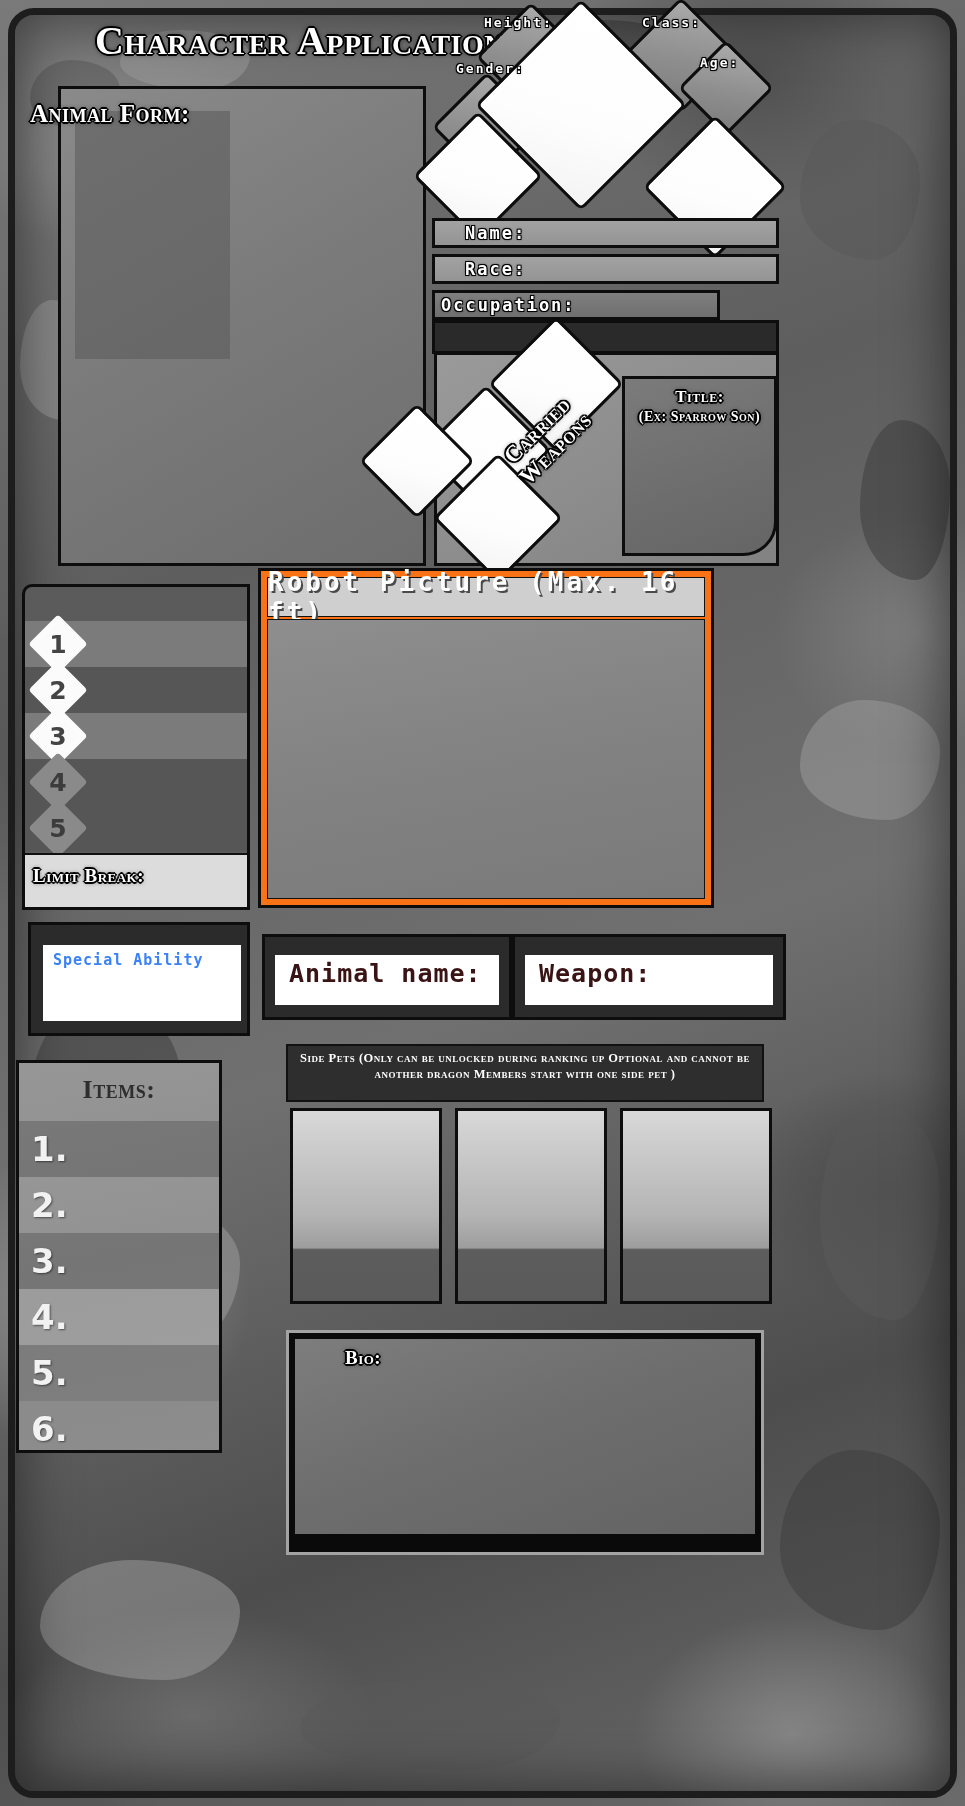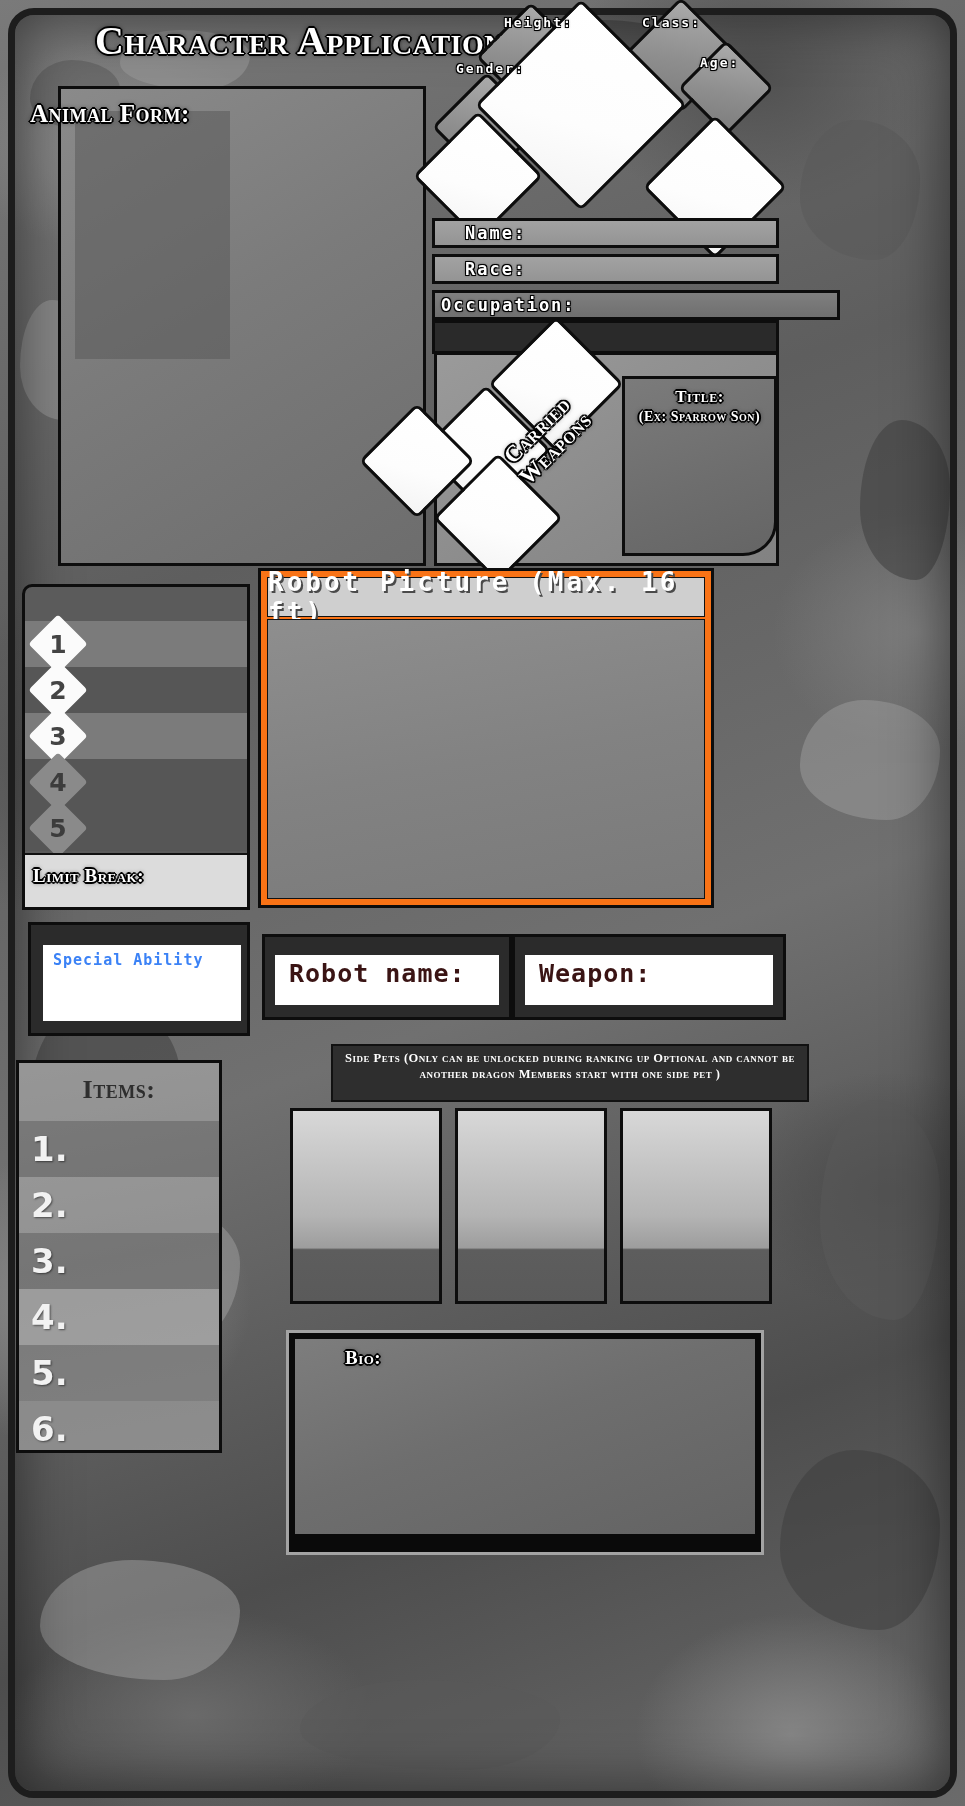--- a/index.html
+++ b/index.html
@@ -281,21 +281,21 @@
     position:absolute;left:14px;top:4px;
     font-size:25px;letter-spacing:1px;color:#3a1414;
     font-family:"DejaVu Sans Mono", monospace;font-weight:bold;
   }
 
   
   #pets-caption{
     left:286px;top:1044px;width:478px;height:58px;
     background:#2e2e2e;border:2px solid #111;
     color:#fff;text-align:center;
-    font-size:12.5px;line-height:16px;padding:4px 10px;margin-left:45px;
+    font-size:12.5px;line-height:16px;padding:4px 10px;
   }
   .pet-slot{
     top:1108px;width:152px;height:196px;
     border:3px solid #0d0d0d;
     background:linear-gradient(180deg,#d8d8d8 0%,#b4b4b4 55%,#9d9d9d 72%,#5d5d5d 73%,#5a5a5a 100%);
   }
 
   
   #bio-box{
     left:286px;top:1330px;width:478px;height:225px;
@@ -346,34 +346,34 @@
 
   <div class="diamond dia-gray abs" style="left:492px;top:18px;width:78px;height:78px;"></div>
   <div class="diamond dia-gray abs" style="left:640px;top:14px;width:82px;height:82px;"></div>
   <div class="diamond dia-gray abs" style="left:448px;top:88px;width:78px;height:78px;"></div>
   <div class="diamond dia-gray abs" style="left:692px;top:54px;width:68px;height:68px;"></div>
 
   <div class="diamond dia-white abs" style="left:506px;top:30px;width:150px;height:150px;"></div>
   <div class="diamond dia-white abs" style="left:432px;top:130px;width:92px;height:92px;"></div>
   <div class="diamond dia-white abs" style="left:664px;top:136px;width:102px;height:102px;"></div>
 
-  <div class="dia-label pix pix-out nosel" style="left:504px;top:16px;">Height:</div>
+  <div class="dia-label pix pix-out nosel" style="left:484px;top:16px;">Height:</div>
   <div class="dia-label pix pix-out nosel" style="left:642px;top:16px;">Class:</div>
   <div class="dia-label pix pix-out nosel" style="left:456px;top:62px;">Gender:</div>
   <div class="dia-label pix pix-out nosel" style="left:700px;top:56px;">Age:</div>
 
   <div class="abs info-row" style="left:432px;top:218px;width:347px;height:30px;">
     <span class="lbl pix pix-out nosel">Name:</span>
   </div>
 
   <div class="abs info-row" style="left:432px;top:254px;width:347px;height:30px;">
     <span class="lbl pix pix-out nosel">Race:</span>
   </div>
 
-  <div class="abs info-row" id="occupation-row" style="left:432px;top:290px;width:408px;height:30px;">
+  <div class="abs info-row" id="occupation-row" style="left:432px;top:290px;width:288px;height:30px;">
     <span class="lbl pix pix-out nosel" style="margin-left:6px;">Occupation:</span>
   </div>
   <div class="abs" id="occupation-under" style="left:432px;top:320px;width:347px;height:34px;"></div>
 
   <div class="abs" id="carried-box"></div>
 
   <div class="diamond dia-white abs" style="left:508px;top:336px;width:96px;height:96px;"></div>
   <div class="diamond dia-white abs" style="left:440px;top:404px;width:92px;height:92px;"></div>
   <div class="diamond dia-white abs" style="left:376px;top:420px;width:82px;height:82px;"></div>
   <div class="diamond dia-white abs" style="left:452px;top:472px;width:92px;height:92px;"></div>
@@ -452,21 +452,21 @@
 
   <div class="abs" id="robot-box">
     <div id="robot-header">
       <span class="pix nosel">Robot Picture (Max. 16 ft)</span>
     </div>
     <div id="robot-canvas"></div>
   </div>
 
   <div class="abs" id="rn-box">
     <div class="white-field">
-      <span class="field-label nosel">Robot name:</span>
+      <span class="field-label nosel">Animal name:</span>
     </div>
   </div>
 
   <div class="abs" id="wp-box">
     <div class="white-field">
       <span class="field-label nosel">Weapon:</span>
     </div>
   </div>
 
   <div class="abs gothic nosel" id="pets-caption" style="font-variant:small-caps;">Side Pets (Only can be unlocked during ranking up  Optional and cannot be another dragon  Members start with one side pet )</div>

